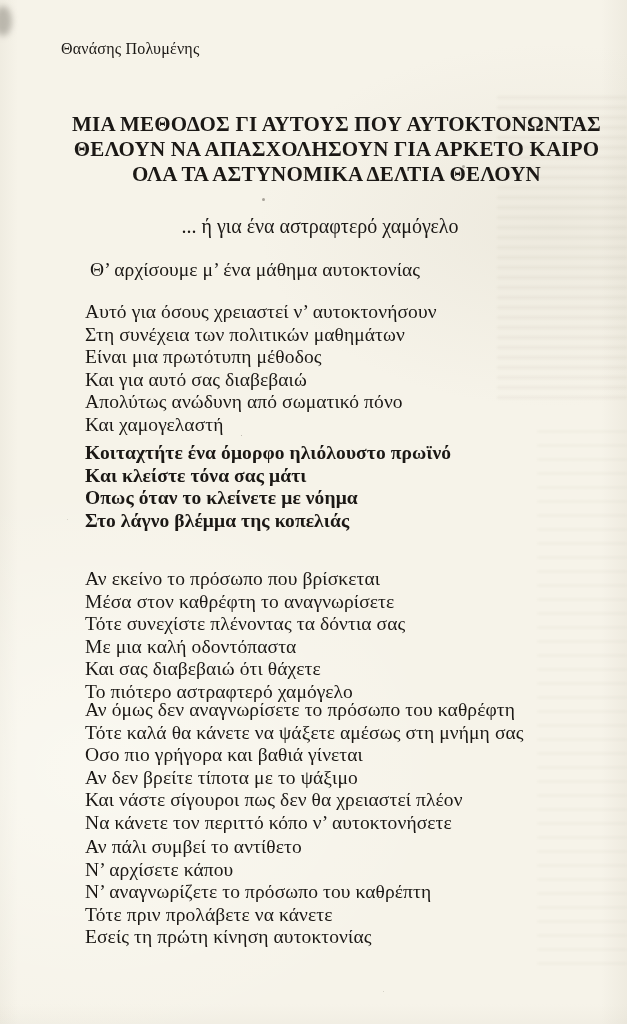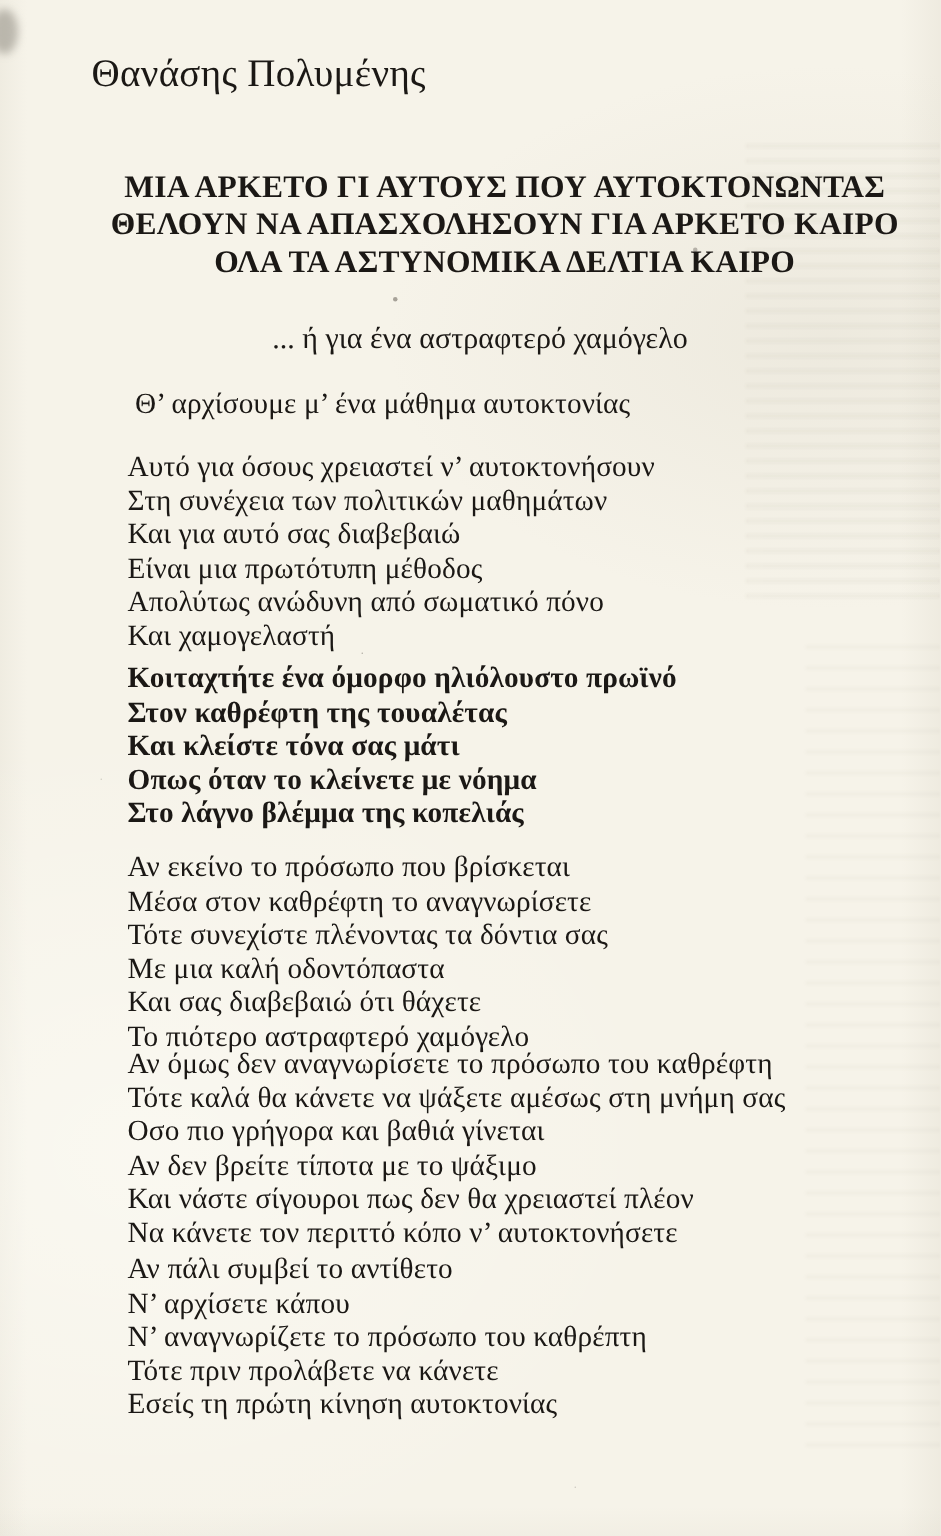--- a/index.html
+++ b/index.html
@@ -64,21 +64,21 @@
       -22px 236px 0 -1px rgba(70,64,56,0.40),
       48px 488px 0 -1px rgba(90,84,74,0.30),
       -196px 320px 0 -1px rgba(90,84,74,0.25),
       120px 792px 0 -1px rgba(90,84,74,0.28),
       -120px 702px 0 -1px rgba(110,104,92,0.22);
   }
 
   .author {
     position: absolute;
     left: 61px; top: 36px;
-    font-size: 26px;
+    font-size: 16px;
     line-height: 26px;
     letter-spacing: 0.2px;
   }
 
   .title {
     position: absolute;
     left: 46px; right: 0; top: 112px;
     text-align: center;
     font-weight: bold;
     font-size: 21px;
@@ -118,45 +118,44 @@
 <div class="page">
 
   <div class="smudge-tl"></div>
   <div class="showthrough"></div>
   <div class="showthrough2"></div>
   <div class="specks"></div>
 
   <div class="author">Θανάσης Πολυμένης</div>
 
   <div class="title">
-    <div class="title-line">ΜΙΑ ΑΡΚΕΤΟ ΓΙ ΑΥΤΟΥΣ ΠΟΥ ΑΥΤΟΚΤΟΝΩΝΤΑΣ</div>
+    <div class="title-line">ΜΙΑ ΜΕΘΟΔΟΣ ΓΙ ΑΥΤΟΥΣ ΠΟΥ ΑΥΤΟΚΤΟΝΩΝΤΑΣ</div>
     <div class="title-line">ΘΕΛΟΥΝ ΝΑ ΑΠΑΣΧΟΛΗΣΟΥΝ ΓΙΑ ΑΡΚΕΤΟ ΚΑΙΡΟ</div>
-    <div class="title-line">ΟΛΑ ΤΑ ΑΣΤΥΝΟΜΙΚΑ ΔΕΛΤΙΑ ΚΑΙΡΟ</div>
+    <div class="title-line">ΟΛΑ ΤΑ ΑΣΤΥΝΟΜΙΚΑ ΔΕΛΤΙΑ ΘΕΛΟΥΝ</div>
   </div>
 
   <div class="subtitle">... ή για ένα αστραφτερό χαμόγελο</div>
 
   <div class="poem">
 
     <div class="stanza s0">
       <div class="pline">Θ’ αρχίσουμε μ’ ένα μάθημα αυτοκτονίας</div>
     </div>
 
     <div class="stanza s1">
       <div class="pline">Αυτό για όσους χρειαστεί ν’ αυτοκτονήσουν</div>
       <div class="pline">Στη συνέχεια των πολιτικών μαθημάτων</div>
+      <div class="pline">Είναι μια πρωτότυπη μέθοδος</div>
       <div class="pline">Και για αυτό σας διαβεβαιώ</div>
-      <div class="pline">Είναι μια πρωτότυπη μέθοδος</div>
       <div class="pline">Απολύτως ανώδυνη από σωματικό πόνο</div>
       <div class="pline">Και χαμογελαστή</div>
     </div>
 
     <div class="stanza s2">
       <div class="pline">Κοιταχτήτε ένα όμορφο ηλιόλουστο πρωϊνό</div>
-      <div class="pline">Στον καθρέφτη της τουαλέτας</div>
       <div class="pline">Και κλείστε τόνα σας μάτι</div>
       <div class="pline">Οπως όταν το κλείνετε με νόημα</div>
       <div class="pline">Στο λάγνο βλέμμα της κοπελιάς</div>
     </div>
 
     <div class="stanza s3">
       <div class="pline">Αν εκείνο το πρόσωπο που βρίσκεται</div>
       <div class="pline">Μέσα στον καθρέφτη το αναγνωρίσετε</div>
       <div class="pline">Τότε συνεχίστε πλένοντας τα δόντια σας</div>
       <div class="pline">Με μια καλή οδοντόπαστα</div>

